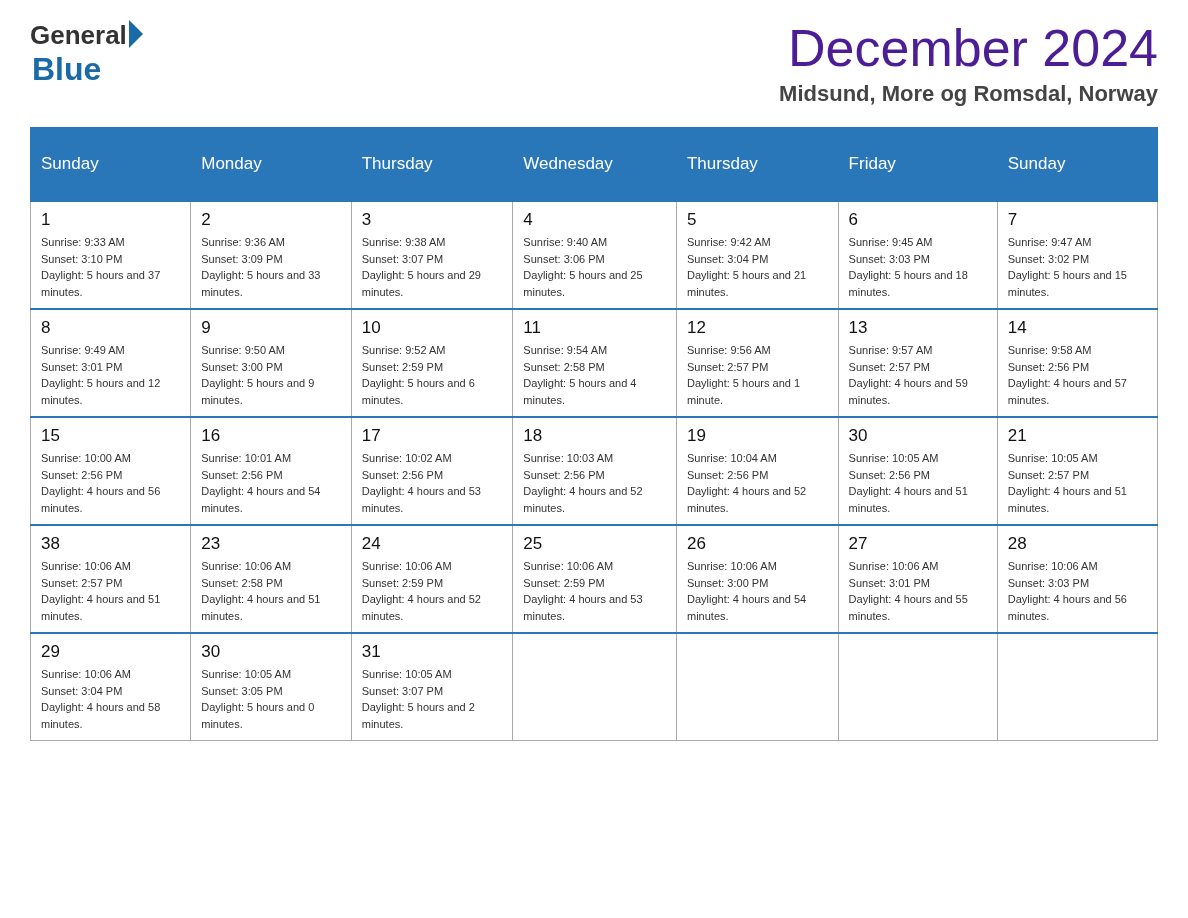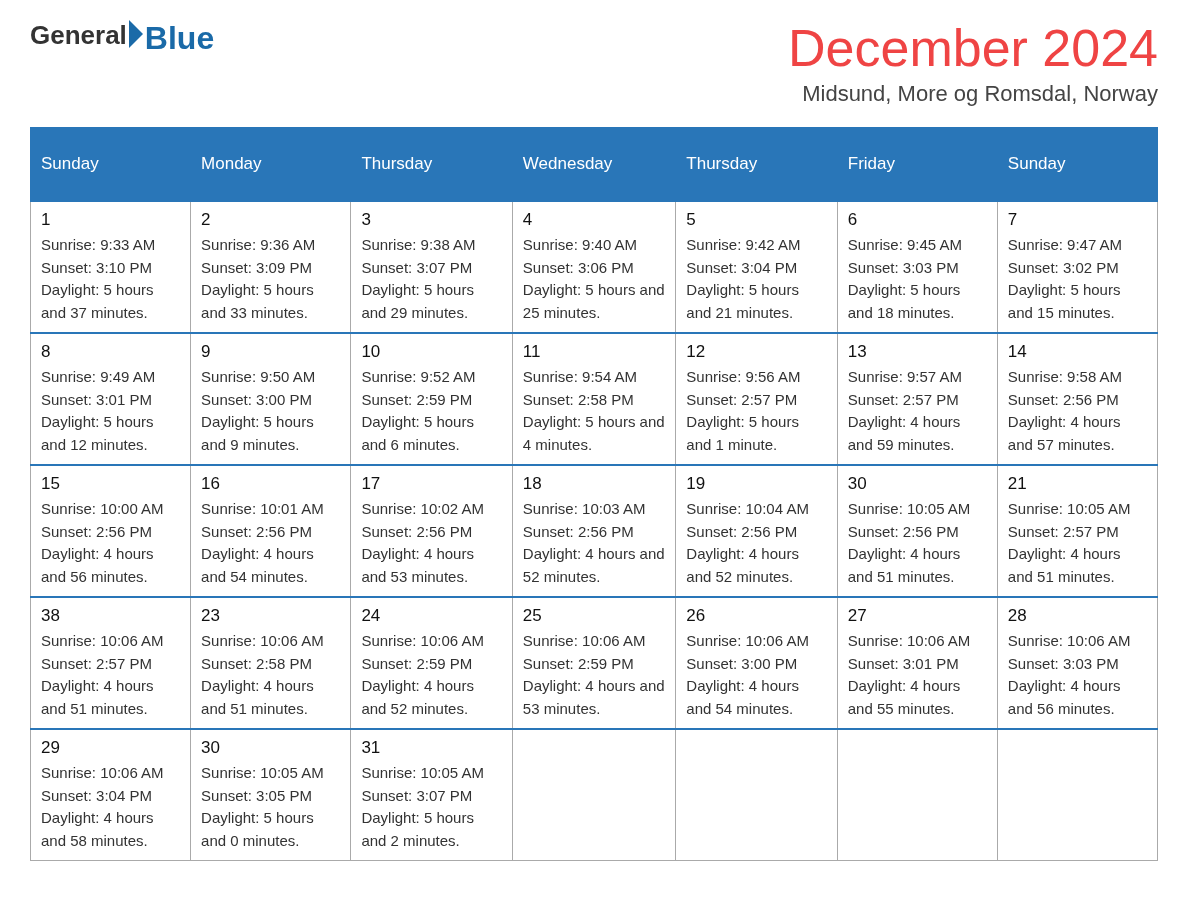--- a/index.html
+++ b/index.html
@@ -25,46 +25,47 @@
       width: 0;
       height: 0;
       border-left: 14px solid #1a6aa8;
       border-top: 14px solid transparent;
       border-bottom: 14px solid transparent;
       margin-left: 2px;
       margin-top: -4px;
     }
     .logo-wrapper {
       display: flex;
-      flex-direction: row;
+      flex-direction: column;
       align-items: flex-start;
     }
     .logo-row1 {
       display: flex;
       align-items: center;
     }
     .logo-row2 {
       font-size: 32px;
       font-weight: bold;
       color: #1a6aa8;
       margin-left: 2px;
     }
     .title-section {
       text-align: right;
     }
     .month-title {
       font-size: 52px;
       font-weight: normal;
-      color: #ef4444;
+      color: #4c1d95;
       line-height: 1.1;
     }
     .location-title {
       font-size: 22px;
       color: #444;
       margin-top: 4px;
+      font-weight: bold;
     }
     .calendar {
       width: 100%;
       border-collapse: collapse;
       border: 1px solid #aaa;
     }
     .calendar th {
       background-color: #2976b8;
       color: #ffffff;
       font-size: 17px;
@@ -82,21 +83,21 @@
       font-size: 13px;
       color: #333;
     }
     .day-number {
       font-size: 17px;
       font-weight: normal;
       color: #111;
       margin-bottom: 4px;
     }
     .day-info {
-      font-size: 15px;
+      font-size: 11px;
       line-height: 1.5;
       color: #333;
     }
     .empty-cell {
       background: #fff;
     }
     tr.week-row td {
       border-top: 2px solid #2976b8;
     }
   </style>

